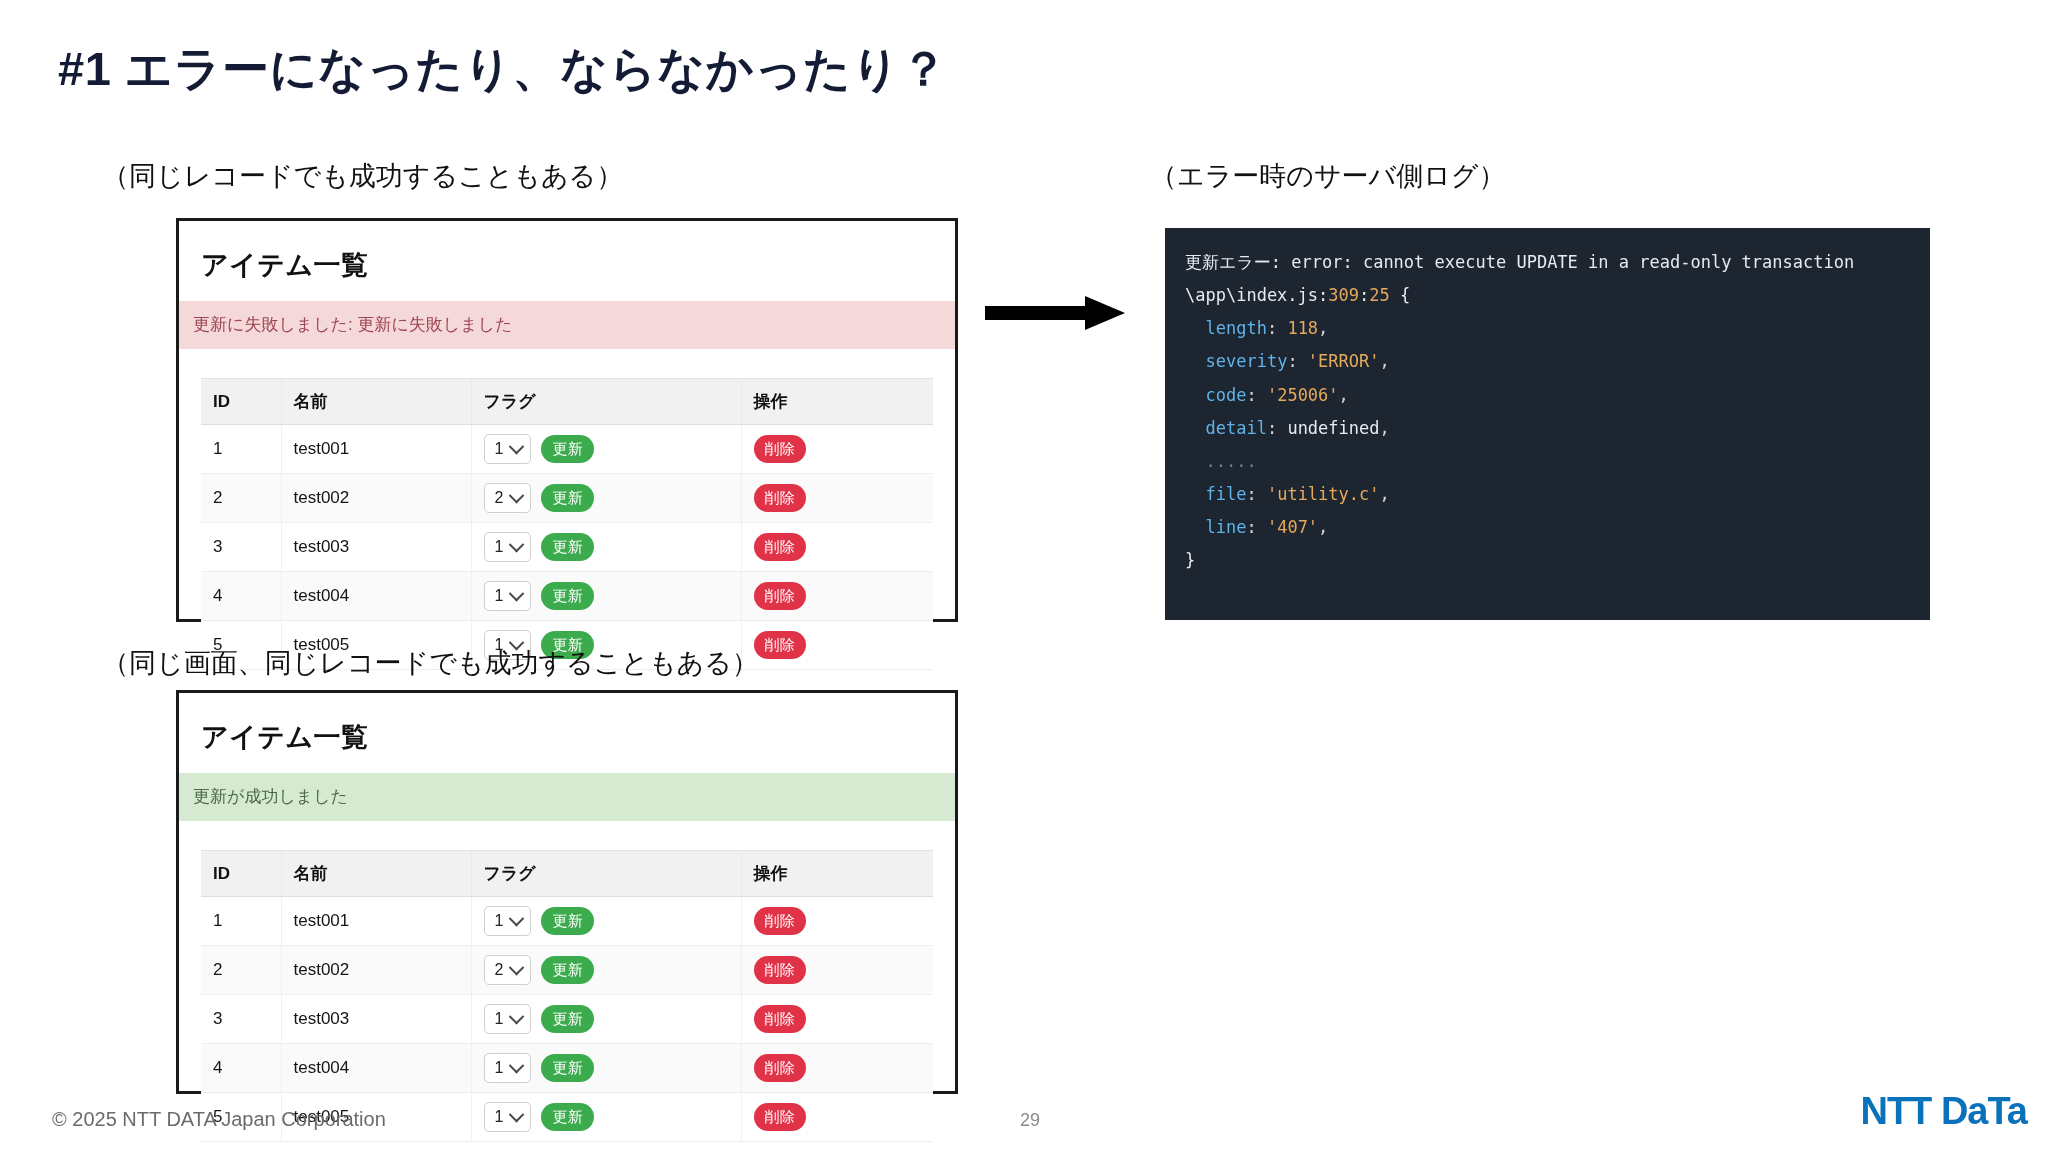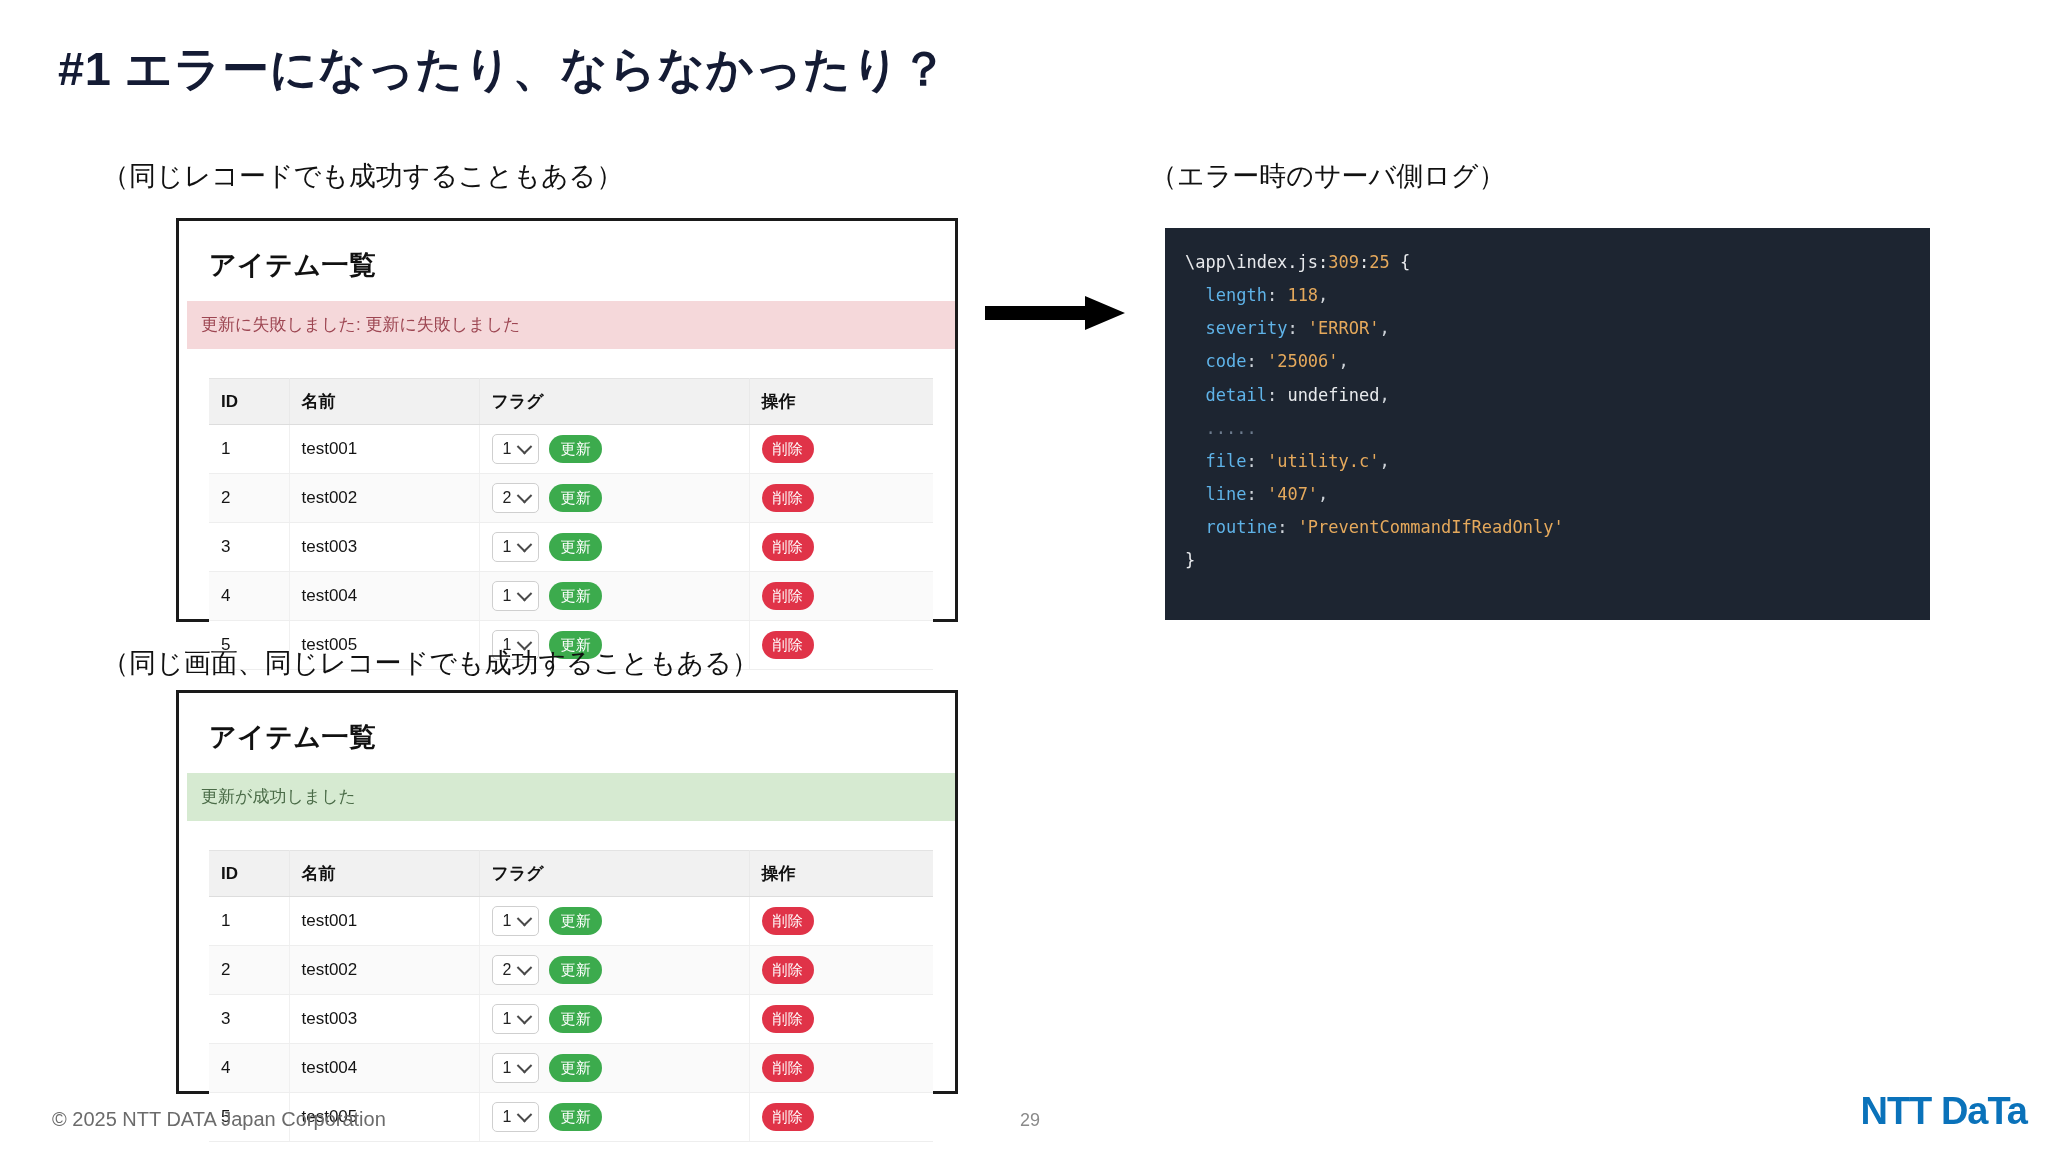--- a/index.html
+++ b/index.html
@@ -47,21 +47,21 @@
   .app-panel {
     position: absolute;
     background: #ffffff;
     border: 3px solid #1a1a1a;
     box-sizing: border-box;
   }
   .panel-error   { left: 176px; top: 218px;  width: 782px; height: 404px; }
   .panel-success { left: 176px; top: 690px;  width: 782px; height: 404px; }
 
   .panel-inner {
-    padding: 20px 22px 0 30px;
+    padding: 20px 22px 0 22px;
     box-sizing: border-box;
     height: 100%;
   }
 
   .panel-heading {
     font-size: 27px;
     font-weight: 700;
     color: #111111;
     margin: 6px 0 18px 0;
     letter-spacing: 0.5px;
@@ -326,29 +326,29 @@
 
 <div class="arrow">
   <svg width="140" height="34" viewBox="0 0 140 34" aria-hidden="true">
     <path d="M0 10 L100 10 L100 0 L140 17 L100 34 L100 24 L0 24 Z" fill="#000000"></path>
   </svg>
 </div>
 
 <div class="caption caption-right-1">（エラー時のサーバ側ログ）</div>
 
 <div class="log-panel" style="background: rgb(29, 37, 49);">
+    <div class="log-line"><span class="tok-plain">更新エラー: error: cannot execute UPDATE in a read-only transaction</span></div>
     <div class="log-line"><span class="tok-plain">\app\index.js:</span><span class="tok-num">309</span><span class="tok-plain">:</span><span class="tok-num">25</span><span class="tok-plain"> {</span></div>
     <div class="log-line"><span class="tok-plain">  </span><span class="tok-key">length</span><span class="tok-punct">: </span><span class="tok-num">118</span><span class="tok-punct">,</span></div>
     <div class="log-line"><span class="tok-plain">  </span><span class="tok-key">severity</span><span class="tok-punct">: </span><span class="tok-str">'ERROR'</span><span class="tok-punct">,</span></div>
     <div class="log-line"><span class="tok-plain">  </span><span class="tok-key">code</span><span class="tok-punct">: </span><span class="tok-str">'25006'</span><span class="tok-punct">,</span></div>
     <div class="log-line"><span class="tok-plain">  </span><span class="tok-key">detail</span><span class="tok-punct">: </span><span class="tok-plain">undefined</span><span class="tok-punct">,</span></div>
     <div class="log-line"><span class="tok-dim">  .....</span></div>
     <div class="log-line"><span class="tok-plain">  </span><span class="tok-key">file</span><span class="tok-punct">: </span><span class="tok-str">'utility.c'</span><span class="tok-punct">,</span></div>
     <div class="log-line"><span class="tok-plain">  </span><span class="tok-key">line</span><span class="tok-punct">: </span><span class="tok-str">'407'</span><span class="tok-punct">,</span></div>
-    <div class="log-line"><span class="tok-plain">  </span><span class="tok-key">routine</span><span class="tok-punct">: </span><span class="tok-str">'PreventCommandIfReadOnly'</span></div>
     <div class="log-line"><span class="tok-plain">}</span></div>
   </div>
 
 <div class="caption caption-left-2">（同じ画面、同じレコードでも成功することもある）</div>
 
 <div class="app-panel panel-success">
   <div class="panel-inner">
     <div class="panel-heading">アイテム一覧</div>
     <div class="alert alert-success">更新が成功しました</div>
     <table class="item-table">

